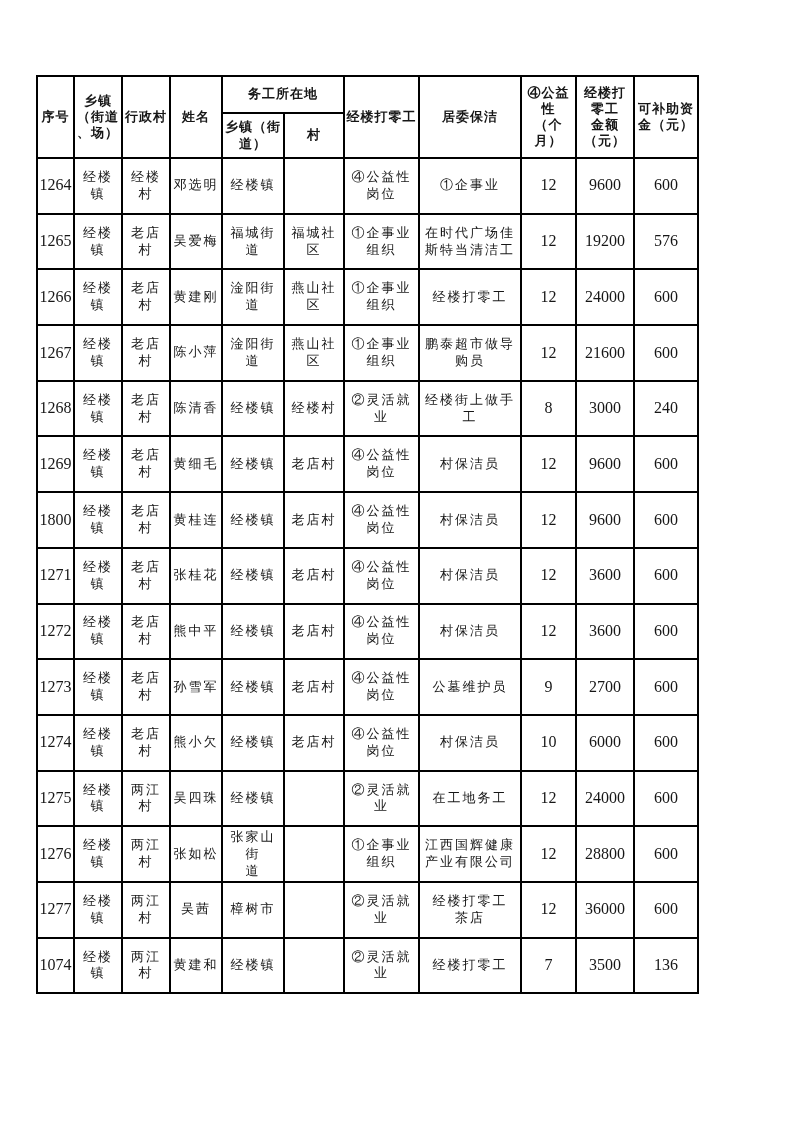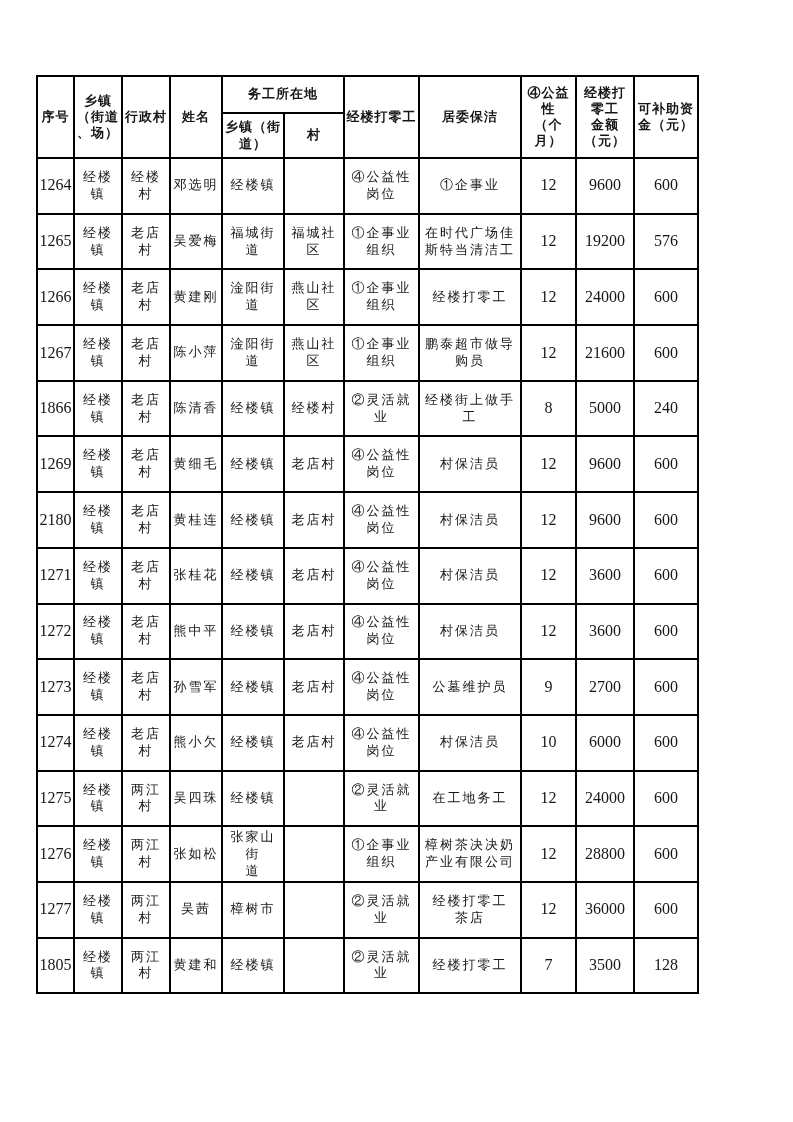--- a/index.html
+++ b/index.html
@@ -151,52 +151,52 @@
 区</td>
           <td>①企事业
 组织</td>
           <td>鹏泰超市做导
 购员</td>
           <td class="num">12</td>
           <td class="num">21600</td>
           <td class="num">600</td>
         </tr>
         <tr>
-          <td class="num">1866</td>
+          <td class="num">1268</td>
           <td>经楼镇</td>
           <td>老店
 村</td>
           <td>陈清香</td>
           <td>经楼镇</td>
           <td>经楼村</td>
           <td>②灵活就
 业</td>
           <td>经楼街上做手
 工</td>
           <td class="num">8</td>
-          <td class="num">5000</td>
+          <td class="num">3000</td>
           <td class="num">240</td>
         </tr>
         <tr>
           <td class="num">1269</td>
           <td>经楼镇</td>
           <td>老店
 村</td>
           <td>黄细毛</td>
           <td>经楼镇</td>
           <td>老店村</td>
           <td>④公益性
 岗位</td>
           <td>村保洁员</td>
           <td class="num">12</td>
           <td class="num">9600</td>
           <td class="num">600</td>
         </tr>
         <tr>
-          <td class="num">2180</td>
+          <td class="num">1800</td>
           <td>经楼镇</td>
           <td>老店
 村</td>
           <td>黄桂连</td>
           <td>经楼镇</td>
           <td>老店村</td>
           <td>④公益性
 岗位</td>
           <td>村保洁员</td>
           <td class="num">12</td>
@@ -282,21 +282,21 @@
           <td class="num">1276</td>
           <td>经楼镇</td>
           <td>两江
 村</td>
           <td>张如松</td>
           <td>张家山街
 道</td>
           <td></td>
           <td>①企事业
 组织</td>
-          <td>樟树茶决决奶
+          <td>江西国辉健康
 产业有限公司</td>
           <td class="num">12</td>
           <td class="num">28800</td>
           <td class="num">600</td>
         </tr>
         <tr>
           <td class="num">1277</td>
           <td>经楼镇</td>
           <td>两江
 村</td>
@@ -305,29 +305,29 @@
           <td></td>
           <td>②灵活就
 业</td>
           <td>经楼打零工
 茶店</td>
           <td class="num">12</td>
           <td class="num">36000</td>
           <td class="num">600</td>
         </tr>
         <tr>
-          <td class="num">1805</td>
+          <td class="num">1074</td>
           <td>经楼镇</td>
           <td>两江
 村</td>
           <td>黄建和</td>
           <td>经楼镇</td>
           <td></td>
           <td>②灵活就
 业</td>
           <td>经楼打零工</td>
           <td class="num">7</td>
           <td class="num">3500</td>
-          <td class="num">128</td>
+          <td class="num">136</td>
         </tr>
       </tbody>
   </table>
 </div>
 
 </body></html>

